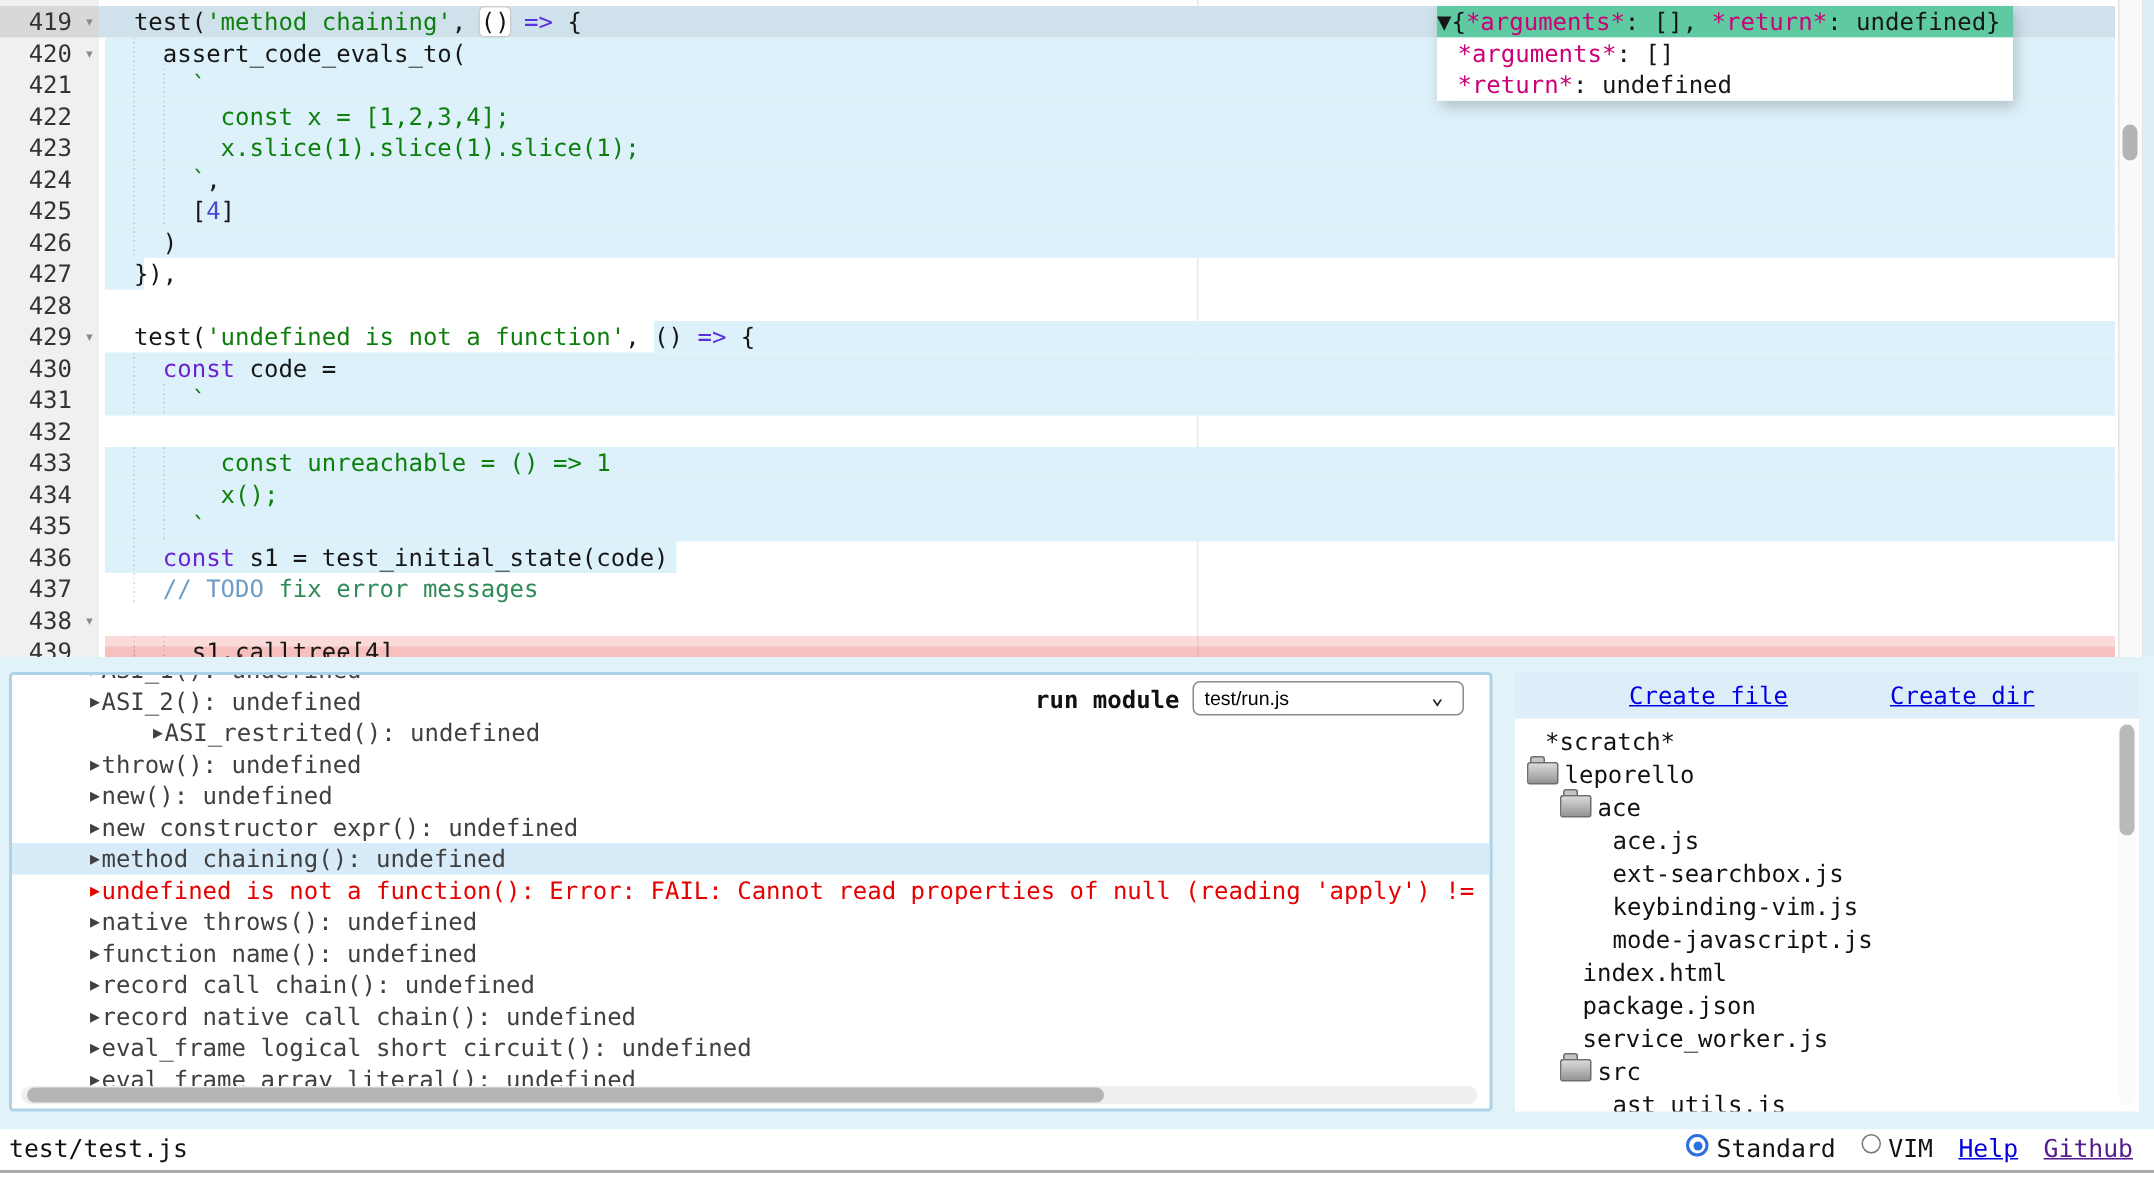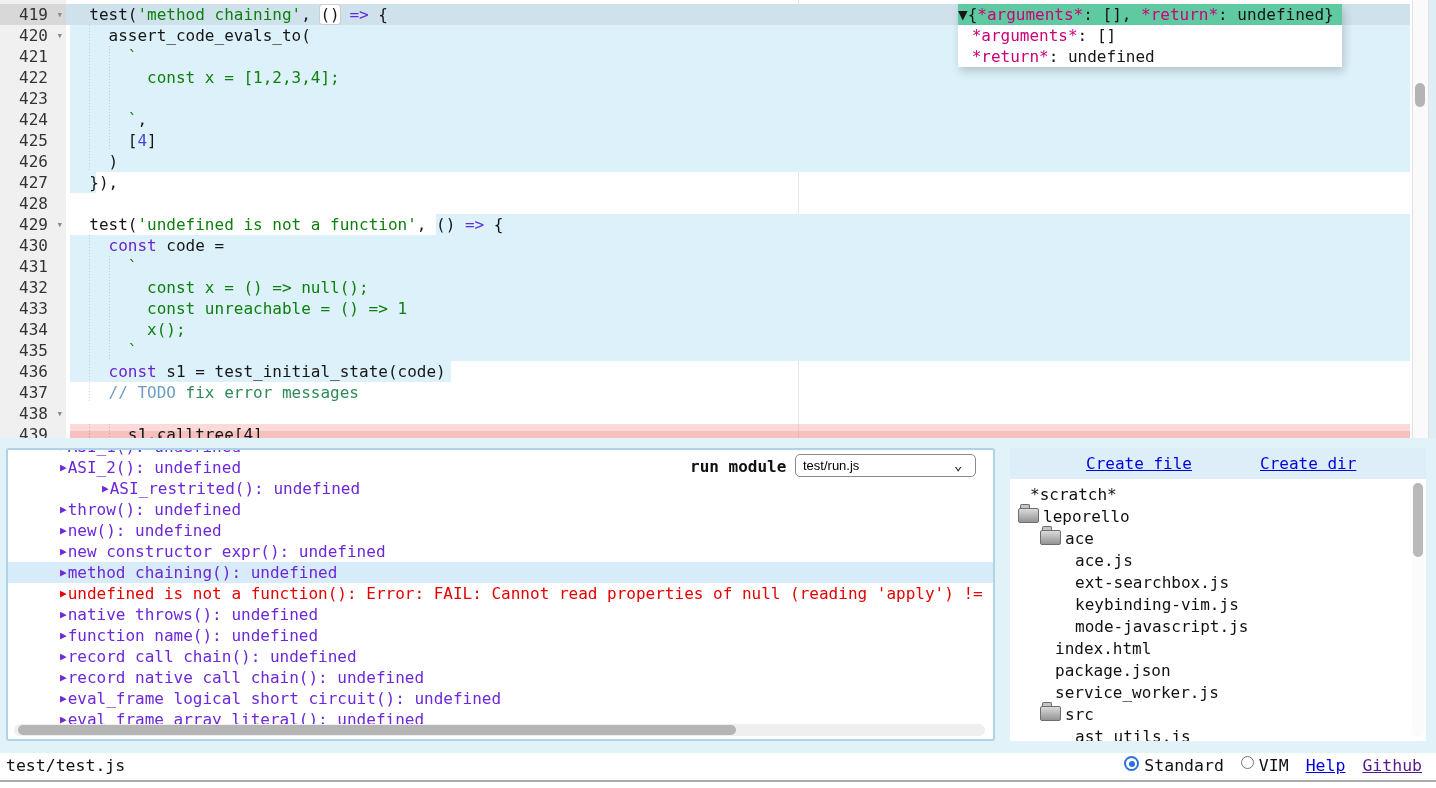--- a/index.html
+++ b/index.html
@@ -32,21 +32,21 @@
   
   .tooltip{position:absolute;left:958px;top:4px;width:384px;z-index:20;box-shadow:2px 4px 9px rgba(0,0,0,.20);}
   .tt-row{height:21px;font-size:16px;line-height:21px;background:#fff;padding-left:4px;white-space:pre;color:var(--def);}
   .tt-row.tt-head{background:var(--tooltip_green);padding-left:0;}
   .c-mag{color:var(--mag);}
   
   .bottom{position:absolute;left:0;top:438px;width:1436px;height:315px;background:var(--bottom_bg);}
   .results-panel{position:absolute;left:6px;top:10px;width:989px;height:293px;background:#fff;
     border:2px solid var(--panel_border);border-radius:3px;box-sizing:border-box;overflow:hidden;}
   .result-item{position:absolute;left:0;width:100%;height:21px;font-size:16px;line-height:21px;
-    padding-left:52px;box-sizing:border-box;white-space:nowrap;color:#6d28d9;}
+    padding-left:52px;box-sizing:border-box;white-space:nowrap;color:#404040;}
   .result-item .marker{display:inline-block;font-size:11px;line-height:21px;vertical-align:top;margin-right:1px;}
   .ri-hl{background:var(--hl_row);}
   .ri-err{color:var(--red);}
   .runlabel{position:absolute;left:682px;top:6px;height:21px;font-size:16px;line-height:21px;color:#111;font-weight:bold;}
   .runsel{position:absolute;left:787px;top:4px;width:181px;height:23px;font:13px "Liberation Sans",sans-serif;
     border:1px solid #8a8a8a;border-radius:5px;background:#fff;appearance:none;-webkit-appearance:none;
     padding:0 20px 0 7px;color:#000;}
   .sel-chev{position:absolute;left:946px;top:7px;font-size:14px;font-weight:bold;color:#222;pointer-events:none;
     line-height:16px;}
   .hsb{position:absolute;left:6px;top:274px;width:971px;height:12px;background:#efefef;border-radius:6px;}
@@ -170,20 +170,21 @@
       <div class="crow" style="top: 67px;">
         <div class="bseg bg-eval" style="left: 4px; width: 1340px;"></div>
         <div class="iguide" style="left: 23.266px;"></div>
         <div class="iguide" style="left: 42.532px;"></div>
         <pre class="ctext"><span class="c-str">        const x = [1,2,3,4];</span></pre>
       </div>
       <div class="crow" style="top: 88px;">
         <div class="bseg bg-eval" style="left: 4px; width: 1340px;"></div>
         <div class="iguide" style="left: 23.266px;"></div>
         <div class="iguide" style="left: 42.532px;"></div>
+        <pre class="ctext"><span class="c-str">        x.slice(1).slice(1).slice(1);</span></pre>
       </div>
       <div class="crow" style="top: 109px;">
         <div class="bseg bg-eval" style="left: 4px; width: 1340px;"></div>
         <div class="iguide" style="left: 23.266px;"></div>
         <div class="iguide" style="left: 42.532px;"></div>
         <pre class="ctext"><span class="c-str">      `</span><span class="c-def">,</span></pre>
       </div>
       <div class="crow" style="top: 130px;">
         <div class="bseg bg-eval" style="left: 4px; width: 1340px;"></div>
         <div class="iguide" style="left: 23.266px;"></div>
@@ -209,26 +210,20 @@
       <div class="crow" style="top: 235px;">
         <div class="bseg bg-eval" style="left: 4px; width: 1340px;"></div>
         <div class="iguide" style="left: 23.266px;"></div>
         <pre class="ctext"><span class="c-def">    </span><span class="c-kw">const</span><span class="c-def"> code =</span></pre>
       </div>
       <div class="crow" style="top: 256px;">
         <div class="bseg bg-eval" style="left: 4px; width: 1340px;"></div>
         <div class="iguide" style="left: 23.266px;"></div>
         <div class="iguide" style="left: 42.532px;"></div>
         <pre class="ctext"><span class="c-str">      `</span></pre>
-      </div>
-      <div class="crow" style="top: 277px;">
-        <div class="bseg bg-eval" style="left: 4px; width: 1340px;"></div>
-        <div class="iguide" style="left: 23.266px;"></div>
-        <div class="iguide" style="left: 42.532px;"></div>
-        <pre class="ctext"><span class="c-str">        const x = () =&gt; null();</span></pre>
       </div>
       <div class="crow" style="top: 298px;">
         <div class="bseg bg-eval" style="left: 4px; width: 1340px;"></div>
         <div class="iguide" style="left: 23.266px;"></div>
         <div class="iguide" style="left: 42.532px;"></div>
         <pre class="ctext"><span class="c-str">        const unreachable = () =&gt; 1</span></pre>
       </div>
       <div class="crow" style="top: 319px;">
         <div class="bseg bg-eval" style="left: 4px; width: 1340px;"></div>
         <div class="iguide" style="left: 23.266px;"></div>

